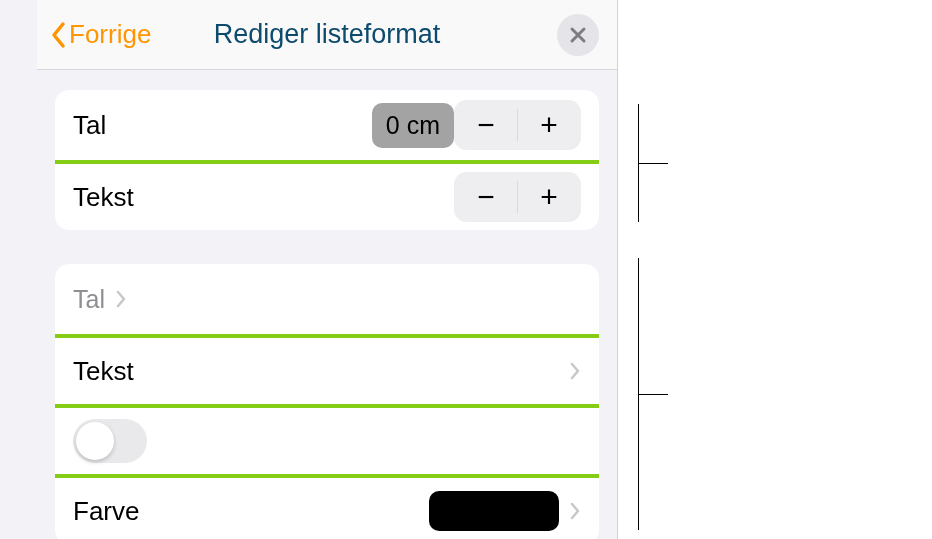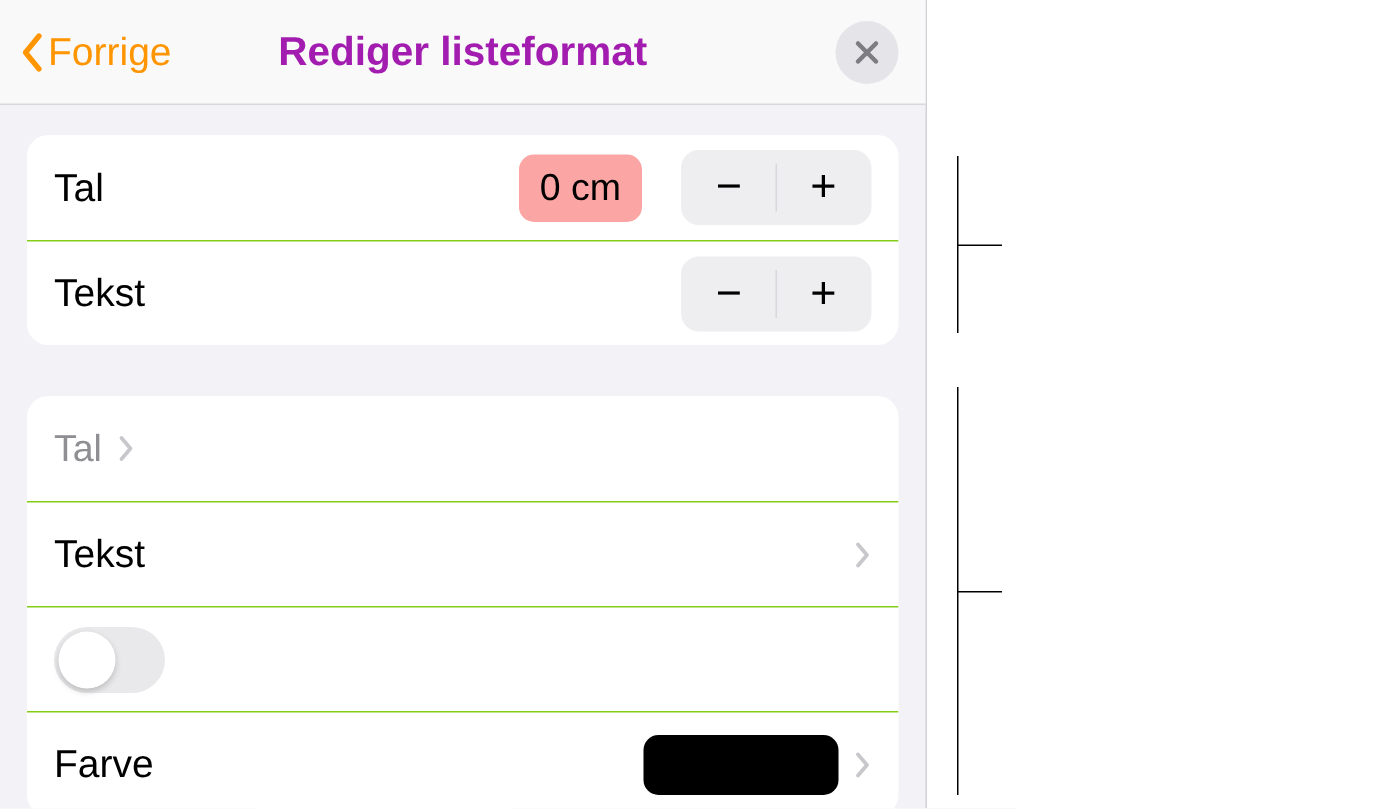--- a/index.html
+++ b/index.html
@@ -10,20 +10,21 @@
       height: 539px;
       position: relative;
       overflow: hidden;
     }
     .panel {
       width: 618px;
       height: 539px;
       background: #f2f2f7;
       position: relative;
       border-right: 1px solid #d1d1d6;
+      padding-left: 37px;
     }
     .header {
       height: 70px;
       background: #f9f9f9;
       border-bottom: 1px solid #d8d8dc;
       display: flex;
       align-items: center;
       position: relative;
     }
     .back-btn {
@@ -34,22 +35,22 @@
       color: #ff9500;
       font-size: 26px;
       font-weight: 400;
       cursor: pointer;
     }
     .back-chevron svg { display: block; }
     .title {
       width: 100%;
       text-align: center;
       font-size: 27px;
-      font-weight: 700;
-      color: #a21caf;
+      font-weight: 400;
+      color: #0c4a6e;
     }
     .close-btn {
       position: absolute;
       right: 18px;
       width: 42px;
       height: 42px;
       border-radius: 50%;
       background: #e4e4e9;
       display: flex;
       align-items: center;
@@ -64,35 +65,35 @@
       background: #fff;
       border-radius: 14px;
       overflow: hidden;
       margin-bottom: 34px;
     }
     .row {
       display: flex;
       align-items: center;
       min-height: 70px;
       padding: 0 18px;
-      border-top: 1px solid #84cc16;
+      border-top: 4px solid #84cc16;
     }
     .row:first-child { border-top: none; }
     .row-label {
       flex: 1;
       font-size: 26px;
       color: #000;
     }
     .value-pill {
-      background: #fca5a5;
+      background: #a3a3a3;
       border-radius: 10px;
       padding: 8px 14px;
       font-size: 25px;
       color: #000;
-      margin-right: 26px;
+      margin-right: 0;
       min-width: 80px;
       text-align: left;
     }
     .stepper {
       display: flex;
       border: 1px solid #eeeef0;
       background: #eeeef0;
       border-radius: 12px;
       overflow: hidden;
     }

